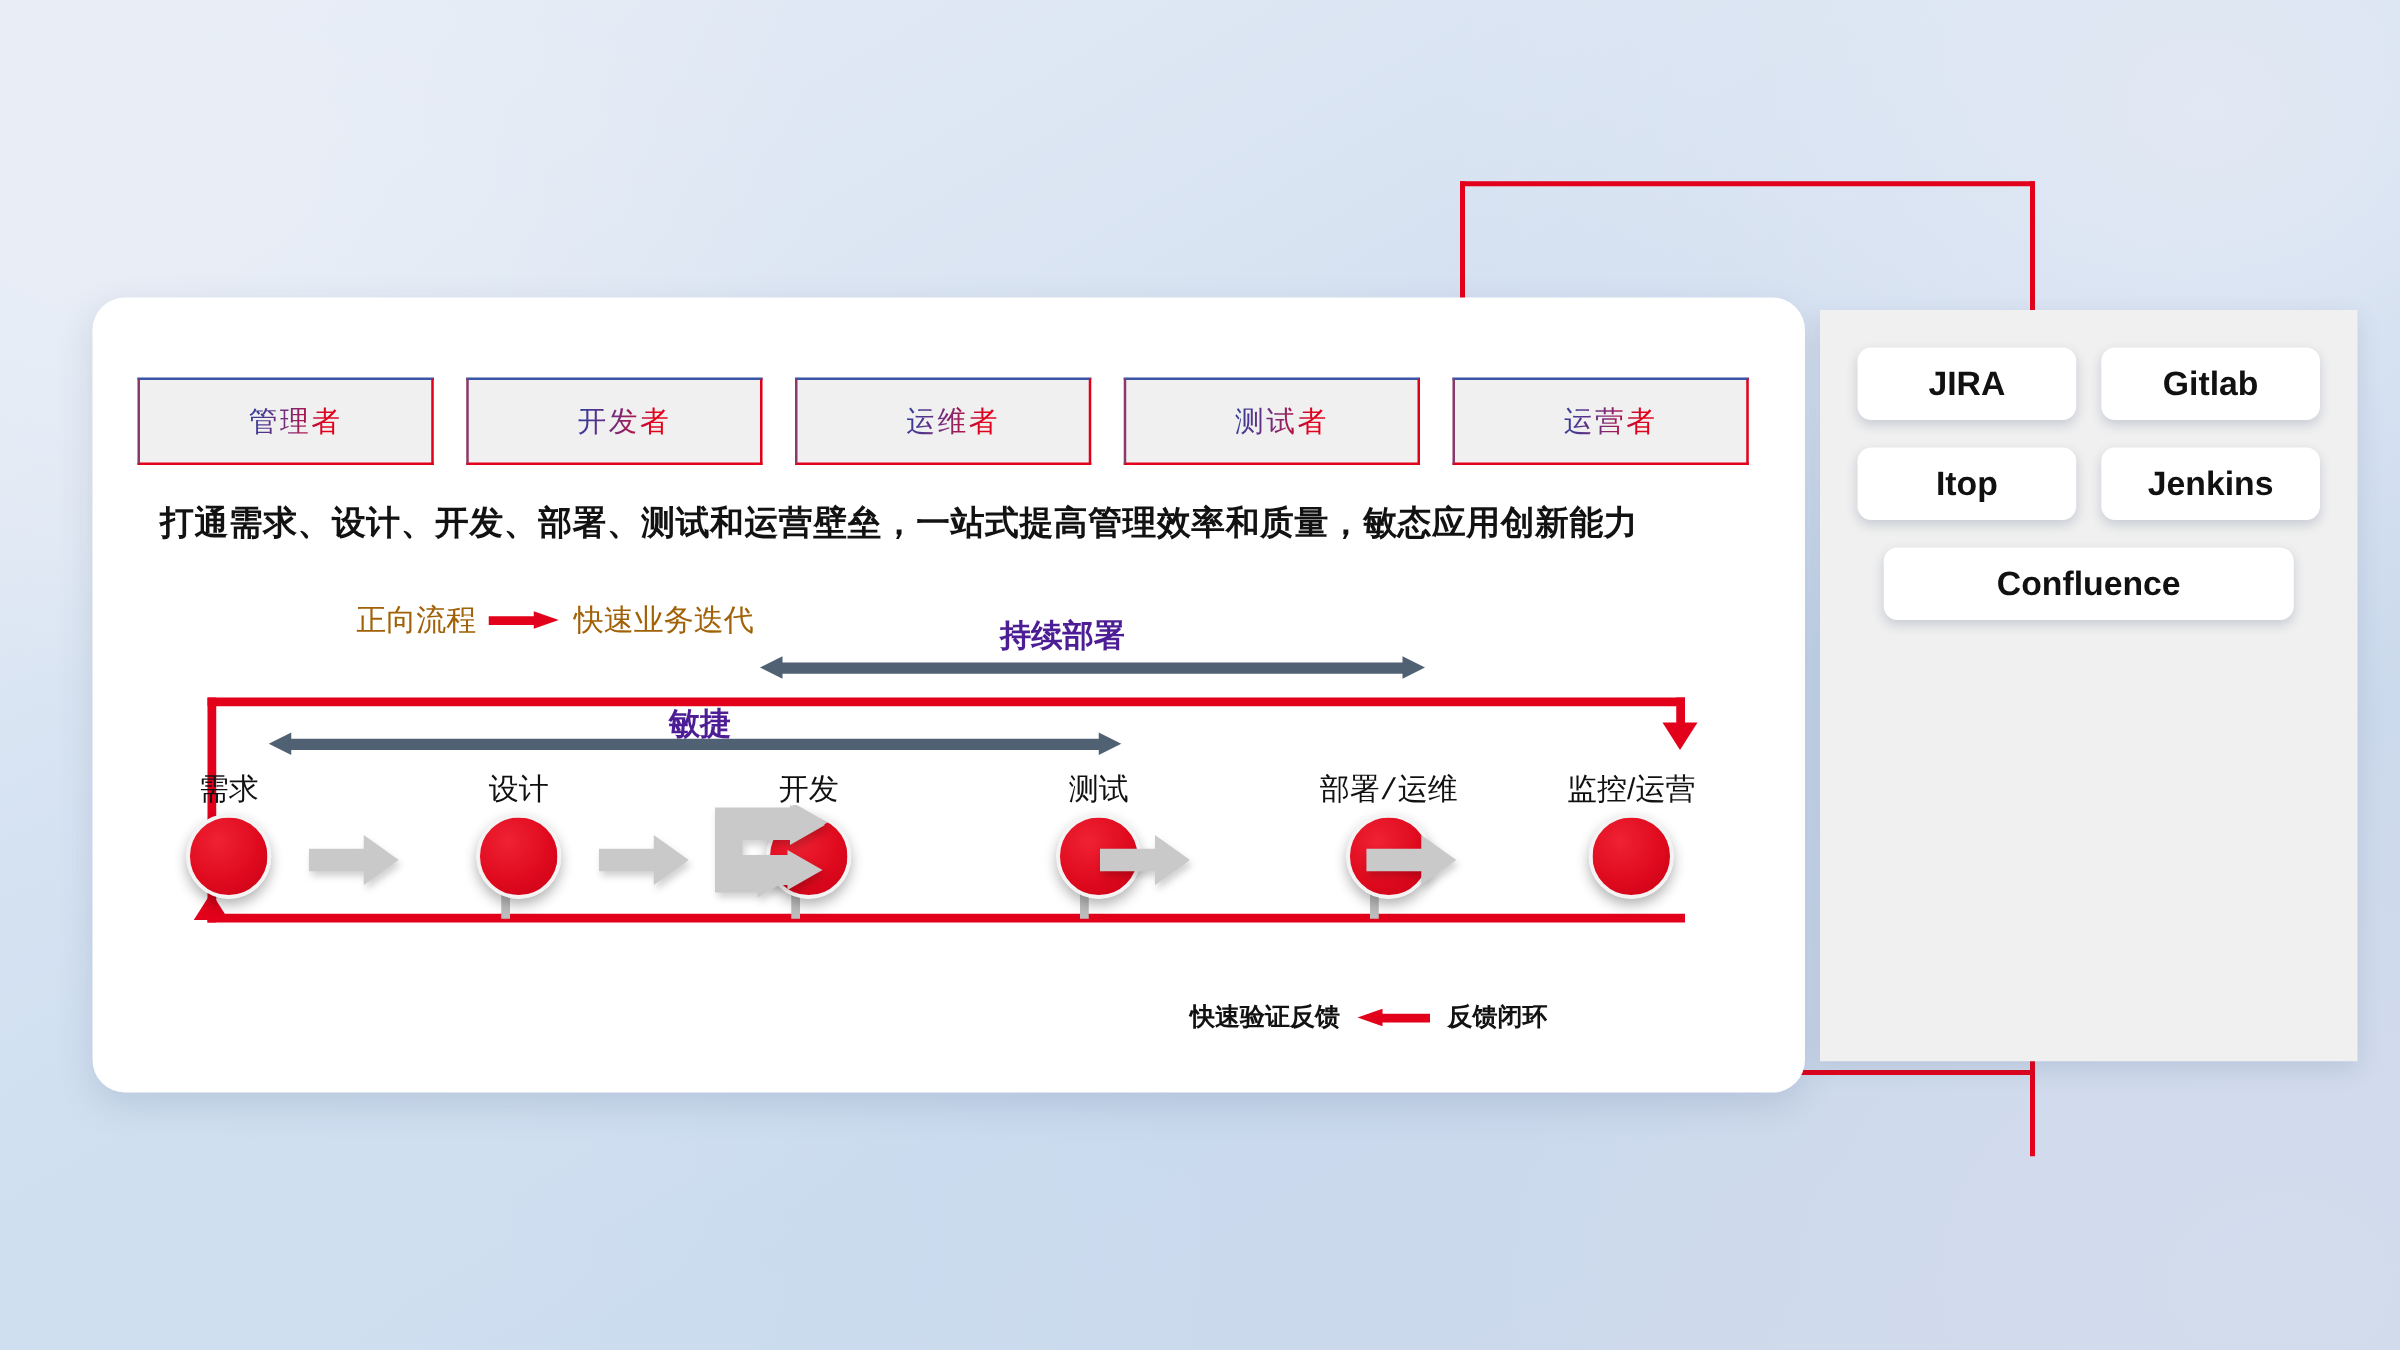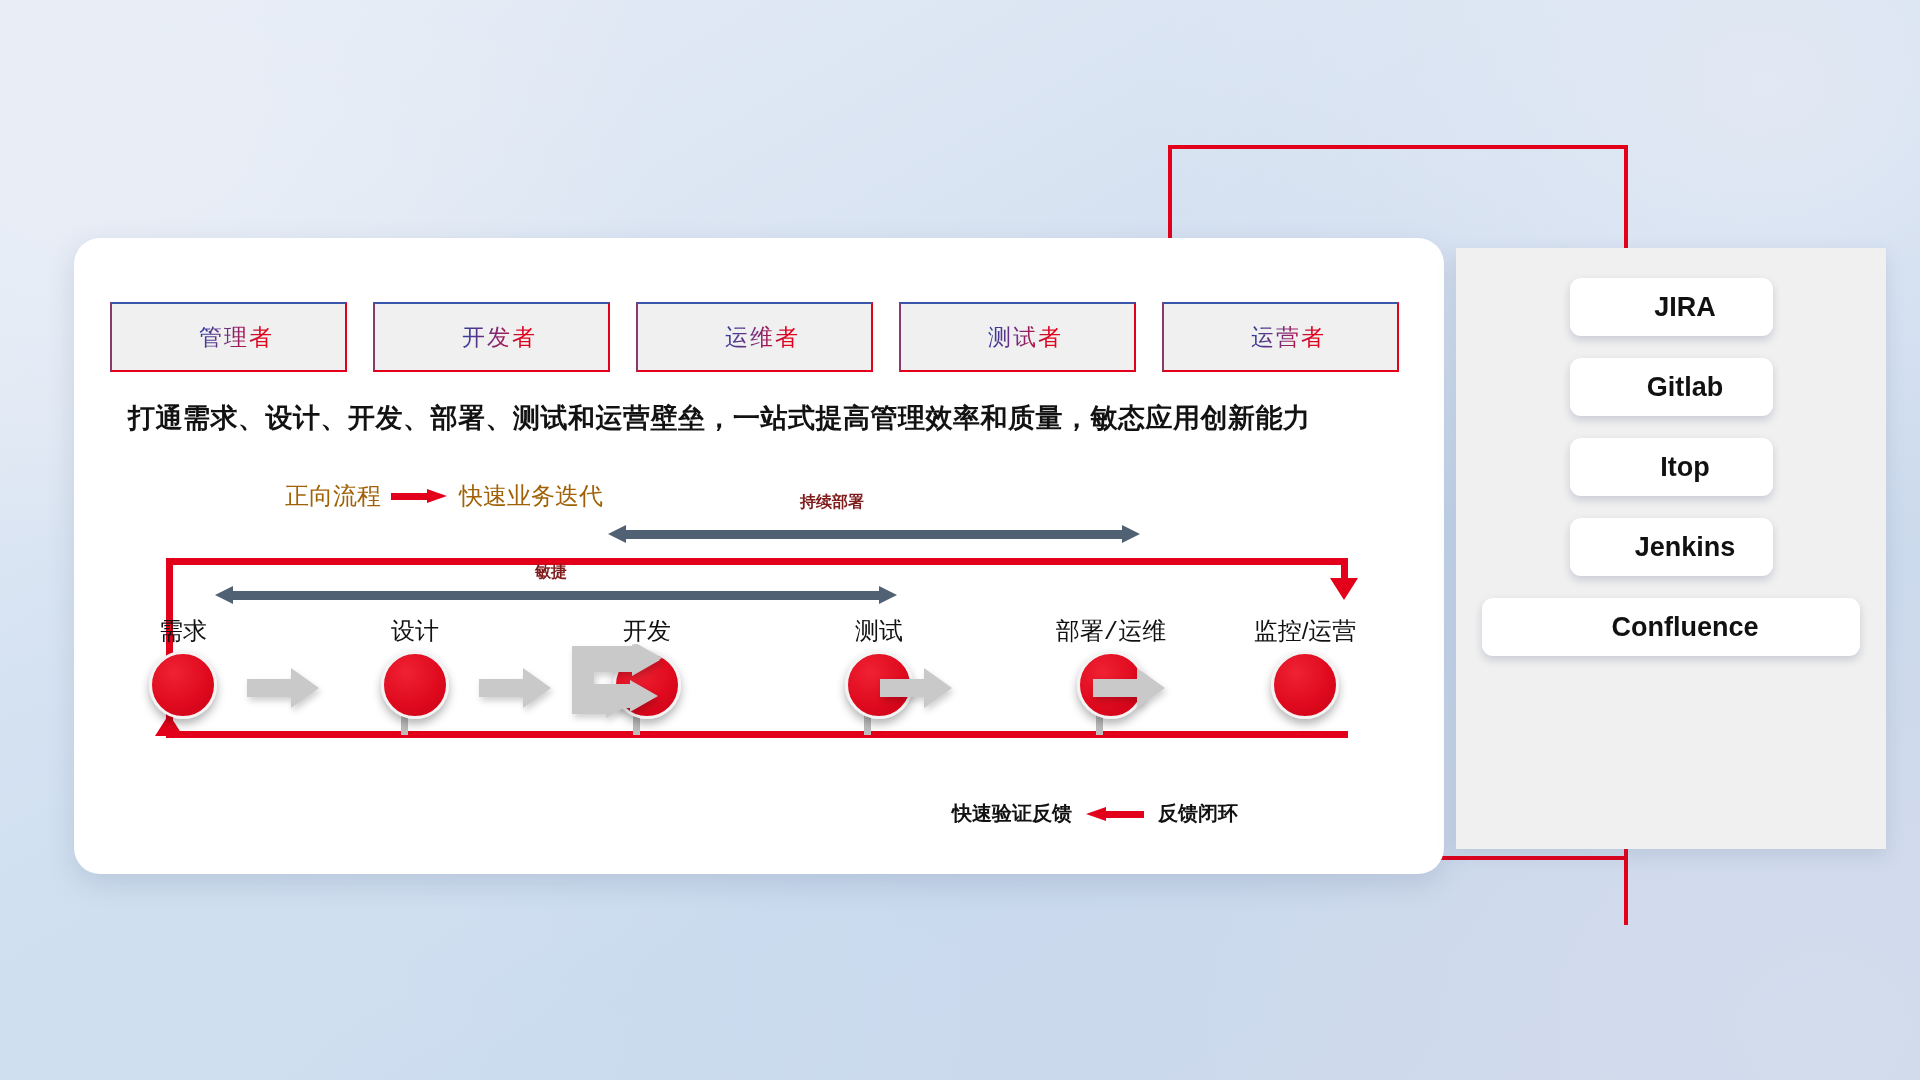--- a/index.html
+++ b/index.html
@@ -66,21 +66,21 @@
   .arr-red-l .head{position:absolute;left:0;top:0;width:0;height:0;
     border-top:7px solid transparent;border-bottom:7px solid transparent;border-right:20px solid #e2001a;}
 
   
   .span-arrow{position:absolute;height:18px;}
   .span-arrow .bar{position:absolute;left:16px;right:16px;top:5px;height:9px;background:#4f6173;}
   .span-arrow .hl{position:absolute;left:0;top:0;width:0;height:0;
     border-top:9px solid transparent;border-bottom:9px solid transparent;border-right:18px solid #4f6173;}
   .span-arrow .hr{position:absolute;right:0;top:0;width:0;height:0;
     border-top:9px solid transparent;border-bottom:9px solid transparent;border-left:18px solid #4f6173;}
-  .span-label{position:absolute;font-size:16px;font-weight:700;color:#7f1d1d;}
+  .span-label{position:absolute;font-size:25px;font-weight:700;color:#4c1d95;}
 
   #arrow-cd{left:608px;top:525px;width:532px;}
   #label-cd{left:800px;top:492px;}
   #arrow-agile{left:215px;top:586px;width:682px;}
   #label-agile{left:535px;top:562px;}
 
   
   .loop{position:absolute;background:#e2001a;}
   .loop-top{left:166px;top:558px;width:1182px;height:7px;}
   .loop-right{left:1341px;top:558px;width:7px;height:24px;}
@@ -122,24 +122,24 @@
   .panel-title{
     margin-top:40px;text-align:center;color:#3778d0;
     font-size:40px;font-weight:700;line-height:1.45;letter-spacing:1px;
   }
   .panel-title .l2{font-size:37px;}
   .tools{margin:30px 26px 0;display:flex;flex-wrap:wrap;gap:22px 20px;justify-content:center;}
   .tool{
     height:58px;background:#fff;border-radius:11px;
     box-shadow:0 4px 9px rgba(40,60,100,.20);
     display:flex;align-items:center;justify-content:center;
-    font-size:27px;font-weight:700;color:#111;padding-left:28px;
+    font-size:27px;font-weight:700;color:#111;
   }
   .tool.half{width:175px;}
-  .tool.full{width:370px;}
+  .tool.full{width:328px;}
 </style>
 </head>
 <body>
 
 <div class="canvas">
 
   <div class="bracket bracket-top"></div>
   <div class="bracket bracket-left-up"></div>
   <div class="bracket bracket-right-up"></div>
   <div class="bracket bracket-bottom"></div>

